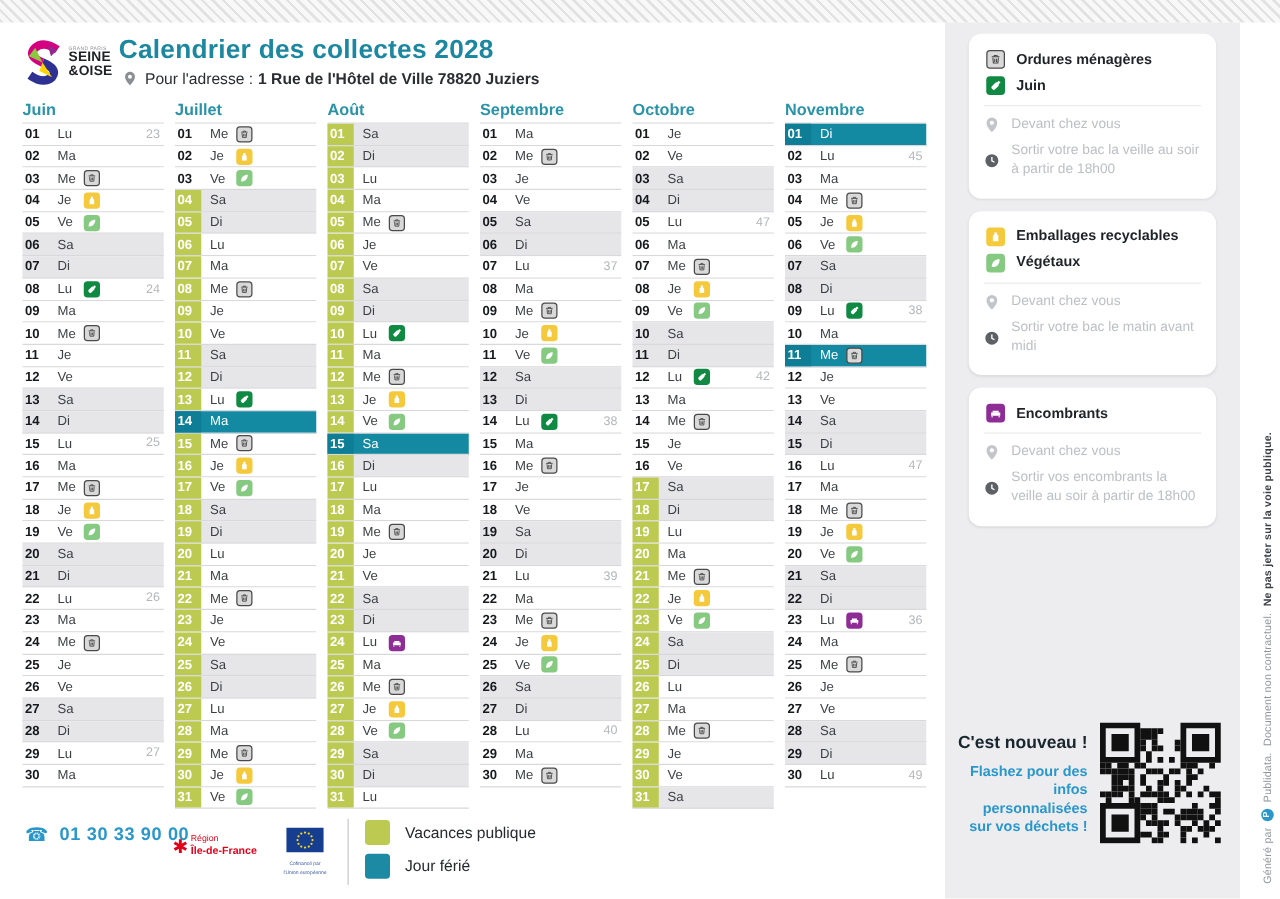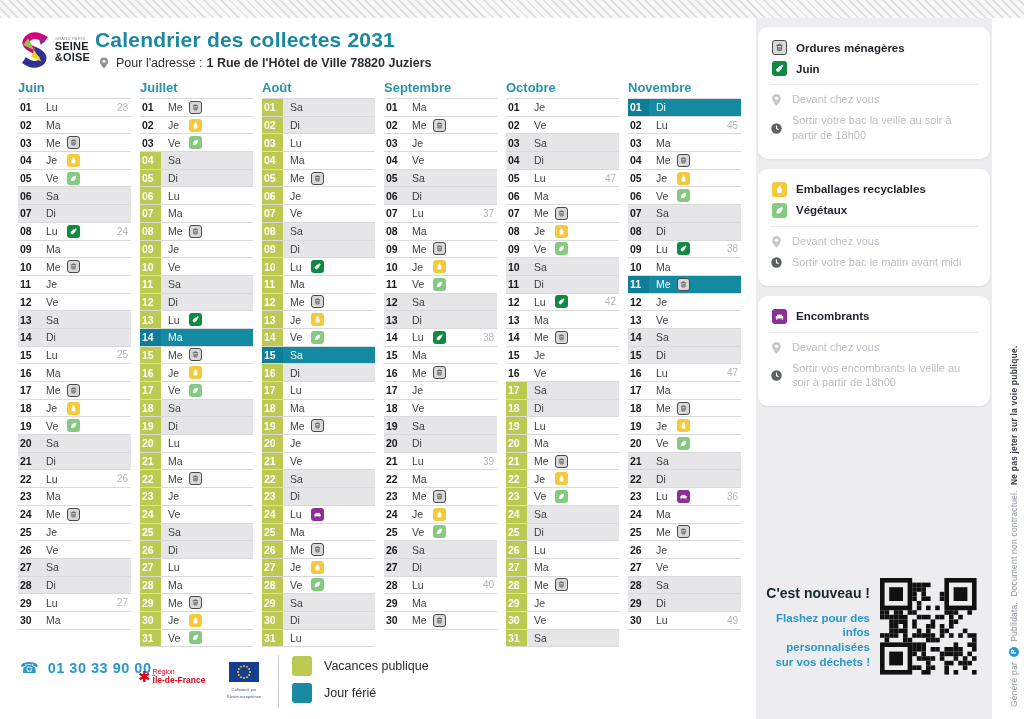--- a/index.html
+++ b/index.html
@@ -30,21 +30,21 @@
   .row.we { background:#e6e6e9; }
   .row.fer { background:#1489a2; }
   .dcell { width:21px; height:100%; display:flex; align-items:center; padding-left:2px; font-weight:bold; font-size:10.5px; color:#17191c; flex:none; }
   .row.vac .dcell { background:#bdca52; color:#fff; }
   .row.fer .dcell { background:#0d7e95; color:#fff; }
   .wday { margin-left:7px; font-size:10.5px; color:#3c3f43; width:19px; flex:none; }
   .row.fer .wday { color:#fff; }
   .cicon { display:inline-flex; align-items:center; justify-content:center; border-radius:3px; margin-left:2px; flex:none; }
   .wknum { margin-left:auto; font-size:10px; color:#b3b6ba; padding-right:3px; }
   
-  .sidebar { position:absolute; left:756px; top:18px; width:236px; height:701px; background:#ededef; padding:9px 2px; }
+  .sidebar { position:absolute; left:756px; top:18px; width:236px; height:701px; background:#ededef; padding:9px 19px; }
   .card { background:#fff; border-radius:10px; padding:10px 12px; box-shadow:0 1px 2px rgba(0,0,0,.07); margin-bottom:10px; }
   .card-item { display:flex; align-items:center; margin:3px 0 6px 0; }
   .card-item .lab { font-size:11.5px; font-weight:bold; color:#1f2328; margin-left:9px; }
   .card-div { border-top:1px solid #ececee; margin:8px 0 7px 0; }
   .meta { display:flex; align-items:center; margin-bottom:6px; }
   .meta .txt { font-size:11px; color:#bcbfc4; margin-left:9px; line-height:1.35; }
   .meta svg { flex:none; margin-top:1px; }
   
   .nouveau { position:absolute; left:766px; top:578px; width:216px; display:flex; align-items:flex-start; }
   .nouveau-texts { width:104px; text-align:right; padding-top:7px; }
@@ -90,21 +90,21 @@
       <polygon points="12,8 19,22 6,16" fill="#8dc63f"></polygon>
       <polygon points="19,22 28,36 16,30" fill="#ffd400"></polygon>
       <polygon points="24,6 33,10 27,16" fill="#92278f"></polygon>
     </svg>
     <div class="logo-text">
       <div class="tiny">GRAND PARIS</div>
       <div class="big">SEINE</div>
       <div class="big">&amp;OISE</div>
     </div>
   </div>
-  <div class="page-title">Calendrier des collectes 2031</div>
+  <div class="page-title">Calendrier des collectes 2028</div>
   <div class="address-row">
     <svg width="12" height="14" viewBox="0 0 13 14">
       <path d="M6.5 1a4.3 4.3 0 0 1 4.3 4.3c0 3.2-4.3 7.4-4.3 7.4S2.2 8.5 2.2 5.3A4.3 4.3 0 0 1 6.5 1z" fill="#8a8f94"></path>
       <circle cx="6.5" cy="5.2" r="1.7" fill="#fff"></circle>
     </svg>
     <span class="lbl">Pour l'adresse :</span>
     <span class="val">1 Rue de l'Hôtel de Ville 78820 Juziers</span>
   </div>
 
   <div class="months">

